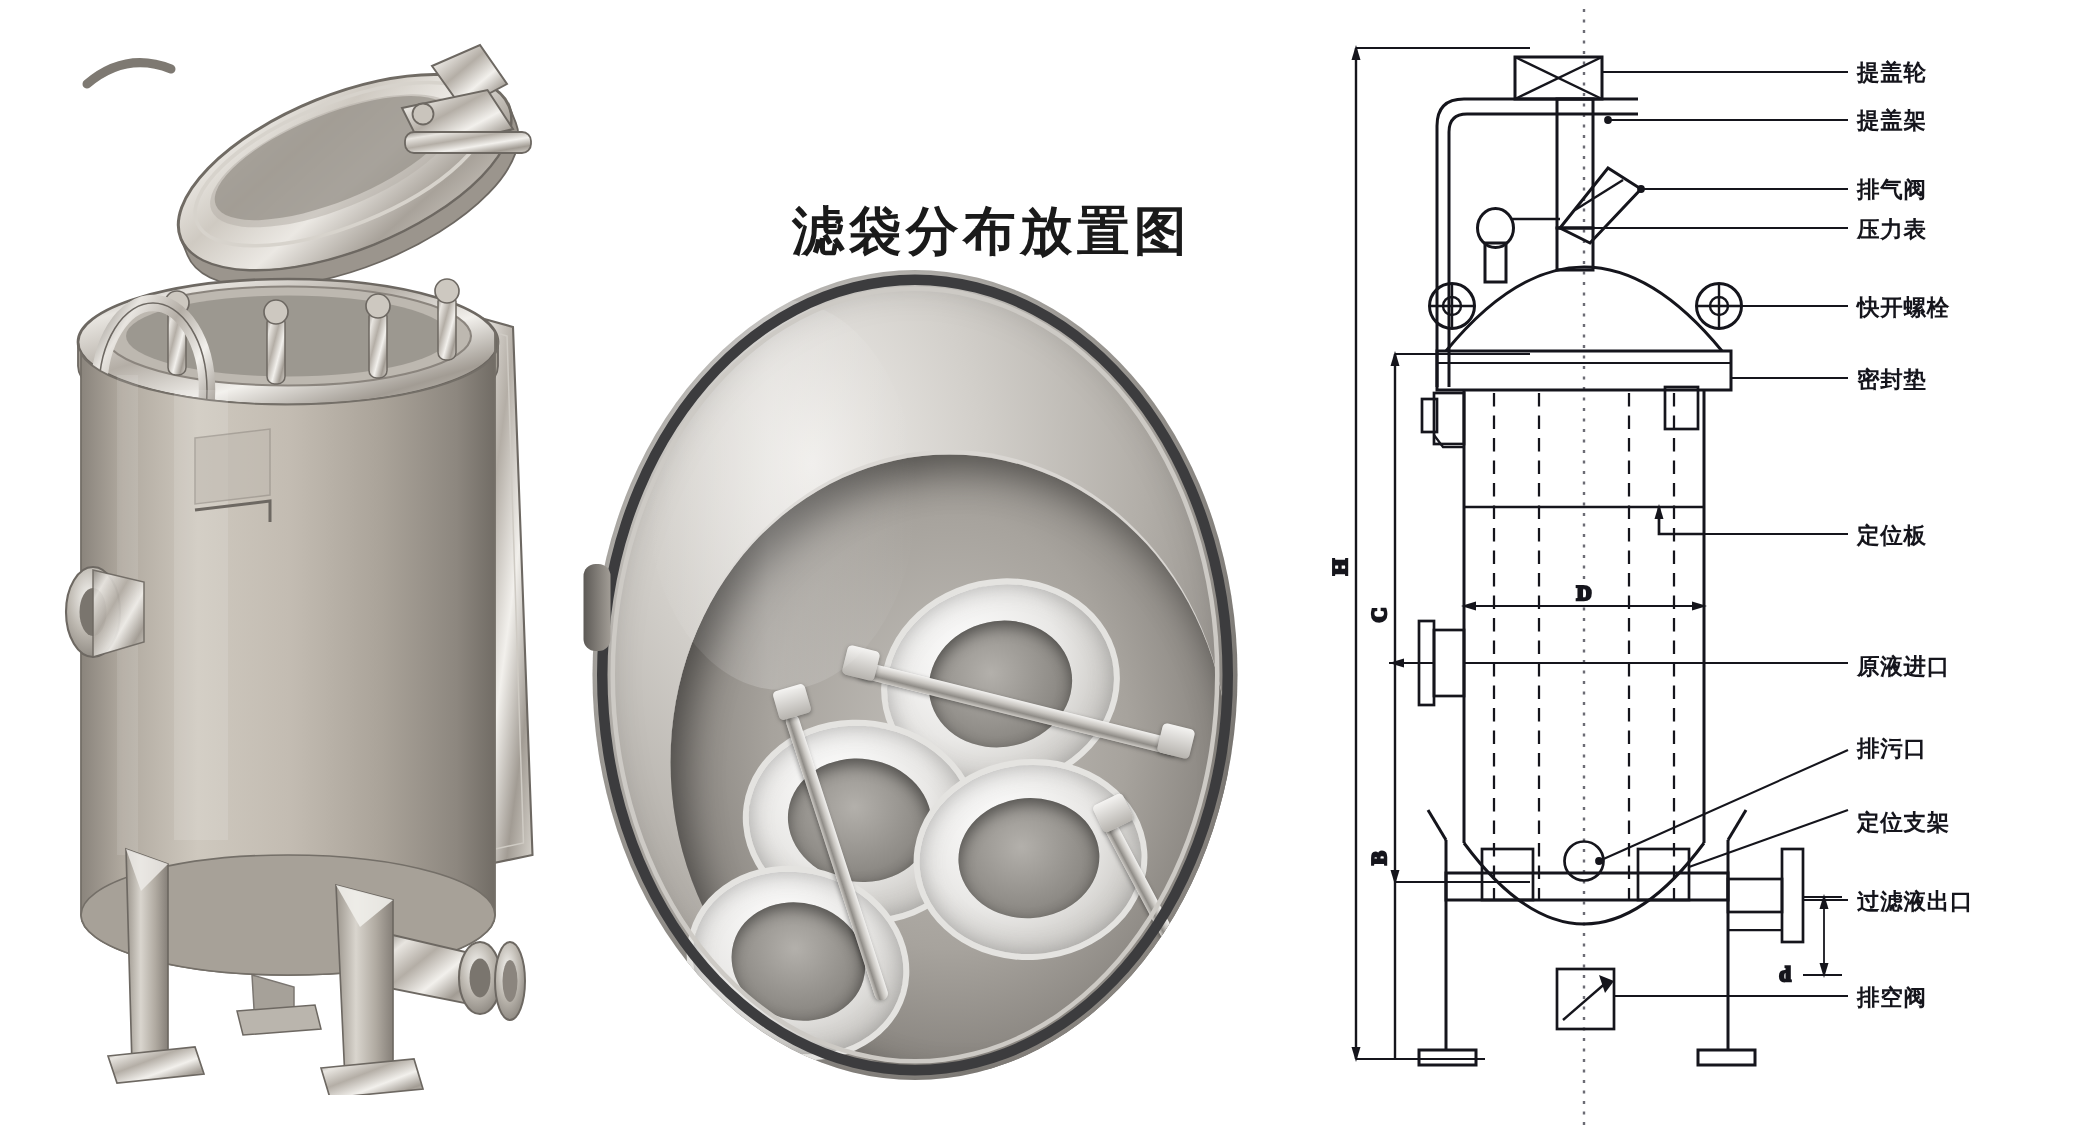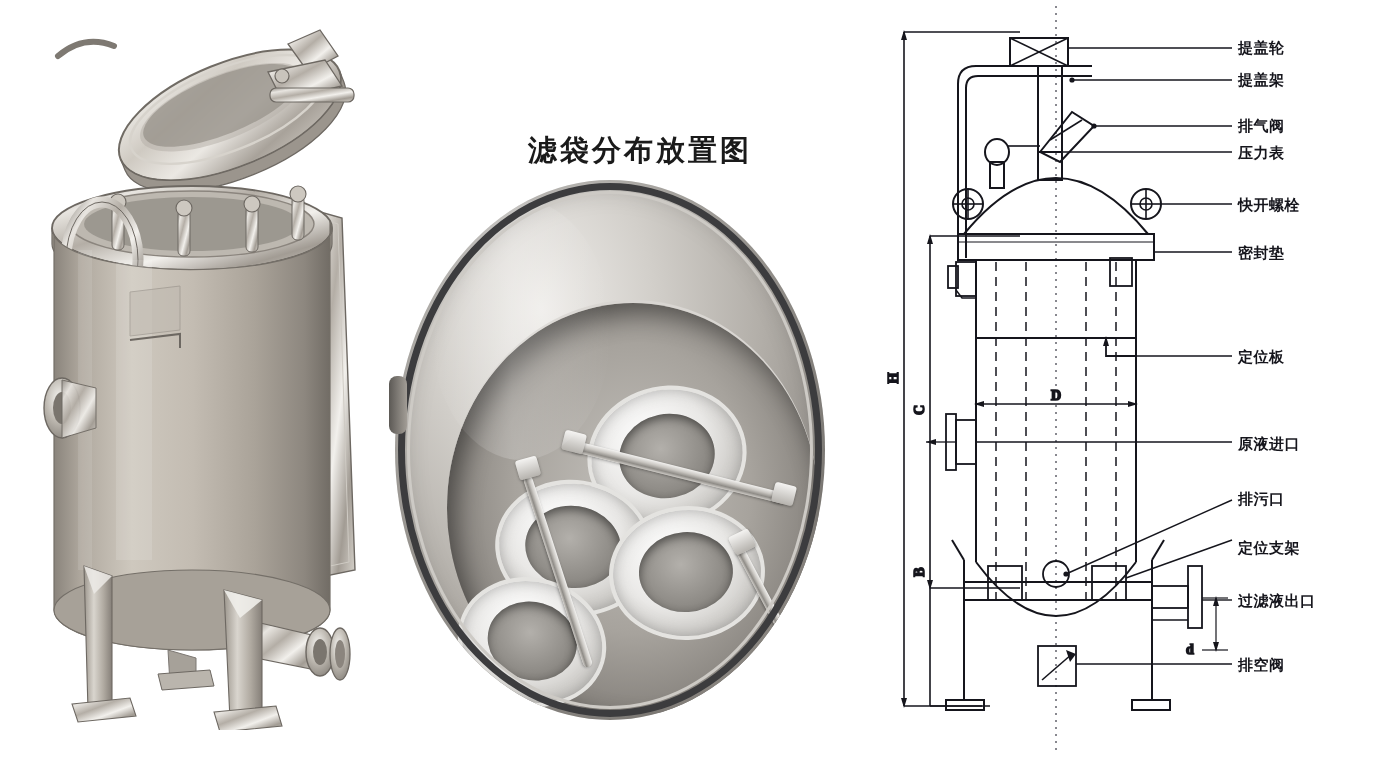--- a/index.html
+++ b/index.html
@@ -70,21 +70,21 @@
   .bar-cap{
     position:absolute;width:22px;height:20px;border-radius:3px;
     background:linear-gradient(180deg,#f4f3f1,#b6b3ae);
     box-shadow:0 1px 3px rgba(0,0,0,.35);
   }
 
   
   #center-title{
     position:absolute;left:528px;top:131px;
     font-family:"Liberation Serif", serif;
-    font-weight:bold;font-size:29px;color:#1a1a1a;
+    font-weight:bold;font-size:35px;color:#1a1a1a;
     letter-spacing:3px;white-space:nowrap;
   }
 
   
   #panel-drawing{position:absolute;left:860px;top:0;width:540px;height:758px;}
   #panel-drawing svg{display:block;}
   .lbl{
     font-family:"Liberation Serif", serif;
     font-weight:bold;
     font-size:15px;

